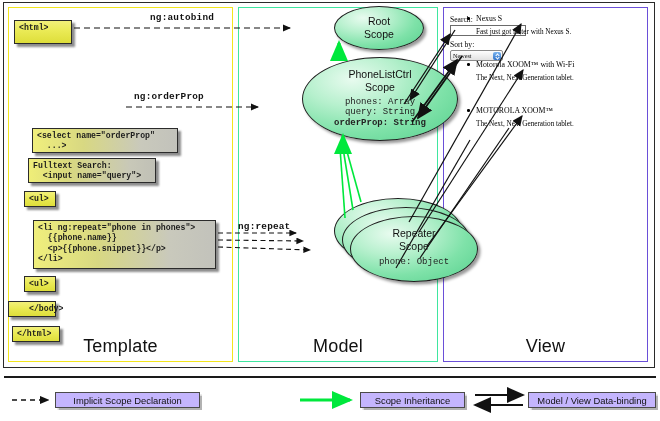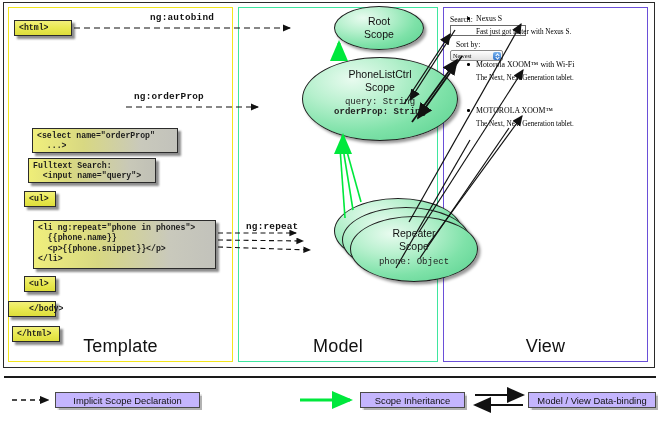--- a/index.html
+++ b/index.html
@@ -90,21 +90,21 @@
   <div class="panel panel-template">
     <div class="panel-label">Template</div>
   </div>
   <div class="panel panel-model">
     <div class="panel-label">Model</div>
   </div>
   <div class="panel panel-view">
     <div class="panel-label">View</div>
   </div>
 
-  <div class="code-box" style="left:14px;top:20px;width:58px;height:16px;">&lt;html&gt;</div>
+  <div class="code-box" style="left:14px;top:20px;width:58px;height:24px;">&lt;html&gt;</div>
 
 
   <div class="code-box grey" style="left:32px;top:128px;width:146px;height:25px;">&lt;select name="orderProp"
   ...&gt;</div>
 
   <div class="code-box grey2" style="left:28px;top:158px;width:128px;height:25px;">Fulltext Search:
   &lt;input name="query"&gt;</div>
 
   <div class="code-box" style="left:24px;top:191px;width:32px;height:16px;">&lt;ul&gt;</div>
 
@@ -121,38 +121,39 @@
 
   <div class="ellipse" style="left:294px;top:6px;width:90px;height:44px;">
     <div class="ell-title" style="margin-top:8px;">Root</div>
     <div class="ell-title">Scope</div>
   </div>
 
   <div class="ellipse" style="left:262px;top:57px;width:156px;height:84px;">
     <div class="ell-title" style="margin-top:10px;">PhoneListCtrl</div>
     <div class="ell-title">Scope</div>
     <div class="ell-props" style="margin-top:4px;">
+      <div>phones: Array</div>
       <div>query: String</div>
       <div style="font-weight:bold;">orderProp: String</div>
     </div>
   </div>
 
   <div class="ellipse" style="left:294px;top:198px;width:128px;height:66px;"></div>
   <div class="ellipse" style="left:302px;top:207px;width:128px;height:66px;"></div>
   <div class="ellipse" style="left:310px;top:216px;width:128px;height:66px;">
     <div class="ell-title" style="margin-top:10px;">Repeater</div>
     <div class="ell-title">Scope</div>
     <div class="ell-props" style="margin-top:5px;">phone: Object</div>
   </div>
 
   <div class="view-inner">
     <div class="view-label" style="left:2px;top:7px;">Search:</div>
     <input class="view-input" style="left: 2px; top: 17px; width: 76px; height: 11px; font-size: 7px;" value="">
 
-    <div class="view-label" style="left:8px;top:32px;">Sort by:</div>
+    <div class="view-label" style="left:2px;top:32px;">Sort by:</div>
     <div class="view-select" style="left:2px;top:42px;width:53px;height:11px;">
       <span>Newest</span>
       <span class="sel-btn"></span>
     </div>
 
     <div class="phone-item" style="top:6px;">
       <span class="phone-bullet"></span>
       <div class="phone-name">Nexus S</div>
       <div class="phone-snip">Fast just got faster with Nexus S.</div>
     </div>
@@ -165,21 +166,21 @@
 
     <div class="phone-item" style="top:98px;">
       <span class="phone-bullet"></span>
       <div class="phone-name">MOTOROLA XOOM™</div>
       <div class="phone-snip">The Next, Next Generation tablet.</div>
     </div>
   </div>
 
   <div class="conn-label" style="left:150px;top:12px;">ng:autobind</div>
   <div class="conn-label" style="left:134px;top:91px;">ng:orderProp</div>
-  <div class="conn-label" style="left:238px;top:221px;padding-left:8px;">ng:repeat</div>
+  <div class="conn-label" style="left:238px;top:221px;">ng:repeat</div>
 
   <svg class="overlay">
     <defs>
       <marker id="ah-black" markerWidth="7" markerHeight="7" refX="6" refY="3" orient="auto">
         <path d="M0,0 L7,3 L0,6 z" fill="#111"></path>
       </marker>
       <marker id="ah-black-lg" markerWidth="9" markerHeight="9" refX="8" refY="4" orient="auto">
         <path d="M0,0 L9,4 L0,8 z" fill="#111"></path>
       </marker>
       <marker id="ah-green" markerWidth="7" markerHeight="7" refX="6" refY="3" orient="auto">

